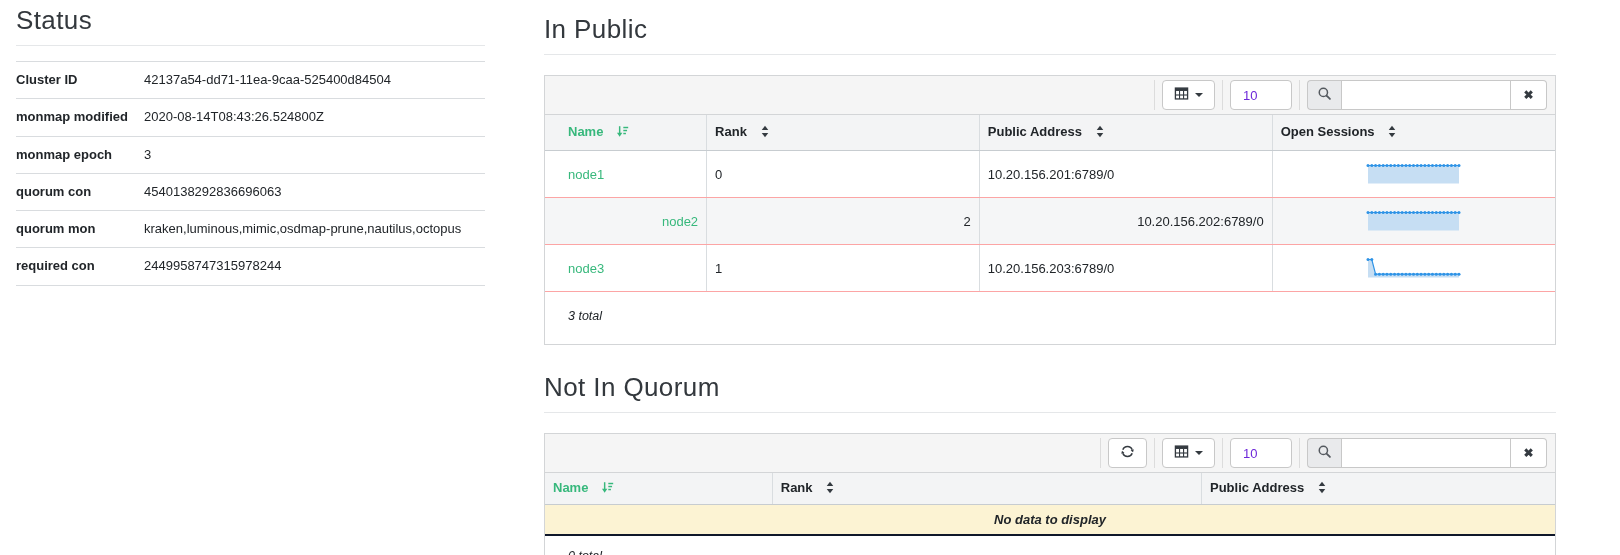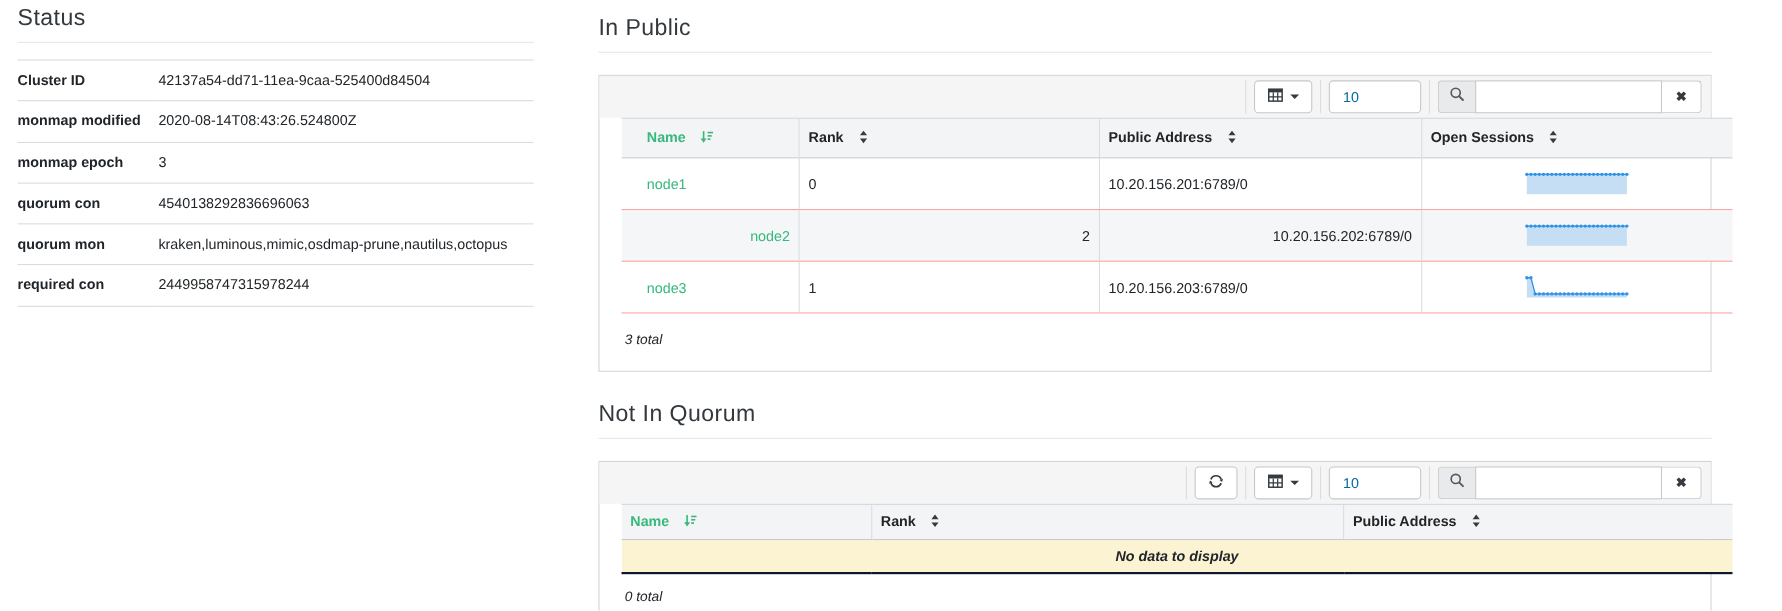--- a/index.html
+++ b/index.html
@@ -9,21 +9,21 @@
     background: #ffffff;
     font-family: "Liberation Sans", sans-serif;
     color: #212529;
     overflow: hidden;
   }
   .page { position: relative; width: 1620px; height: 555px; }
 
   
   .sec-title {
     margin: 0;
-    font-size: 21px;
+    font-size: 26px;
     font-weight: 400;
     color: #33383d;
     letter-spacing: .4px;
     padding-bottom: 9px;
     border-bottom: 1px solid #e5e7e9;
   }
 
   
   .status-panel { position: absolute; left: 16px; top: 5px; width: 469px; }
   .status-spacer { height: 16px; border-bottom: 1px solid #d9dcdf; }
@@ -59,24 +59,24 @@
     padding: 0 11px;
     cursor: pointer;
   }
   .caret {
     width: 0; height: 0;
     border-left: 4px solid transparent;
     border-right: 4px solid transparent;
     border-top: 4.5px solid #343a40;
   }
   .pagesize-input {
-    width: 84px; height: 30px;
+    width: 62px; height: 30px;
     border: 1px solid #c8c8c8; border-radius: 4px;
     padding: 0 0 0 12px;
-    font-family: inherit; font-size: 13px; color: #0369a1;
+    font-family: inherit; font-size: 13px; color: #6d28d9;
     outline: none;
   }
   .search-group { display: flex; align-items: stretch; height: 30px; }
   .addon {
     width: 34px;
     background: #e9eaec;
     border: 1px solid #c8c8c8; border-right: 0;
     border-radius: 4px 0 0 4px;
     display: flex; align-items: center; justify-content: center;
   }
@@ -90,21 +90,21 @@
     width: 36px;
     background: #fff;
     border: 1px solid #c8c8c8; border-left: 0;
     border-radius: 0 4px 4px 0;
     cursor: pointer;
     display: flex; align-items: center; justify-content: center;
     font-size: 12px; font-weight: 700; color: #343a40;
     font-family: inherit;
   }
 
-  table.dt { width: 100%; border-collapse: collapse; table-layout: fixed; font-size: 13px; margin-left: 20px; }
+  table.dt { width: 100%; border-collapse: collapse; table-layout: fixed; font-size: 13px; }
   .dt th {
     background: #f3f4f5;
     text-align: left;
     font-weight: 700;
     padding: 9px 8px;
     border-top: 1px solid #d3d5d7;
     border-bottom: 1px solid #c7ccd0;
     white-space: nowrap; overflow: hidden;
   }
   .nq .dt th { padding: 7px 8px; }

